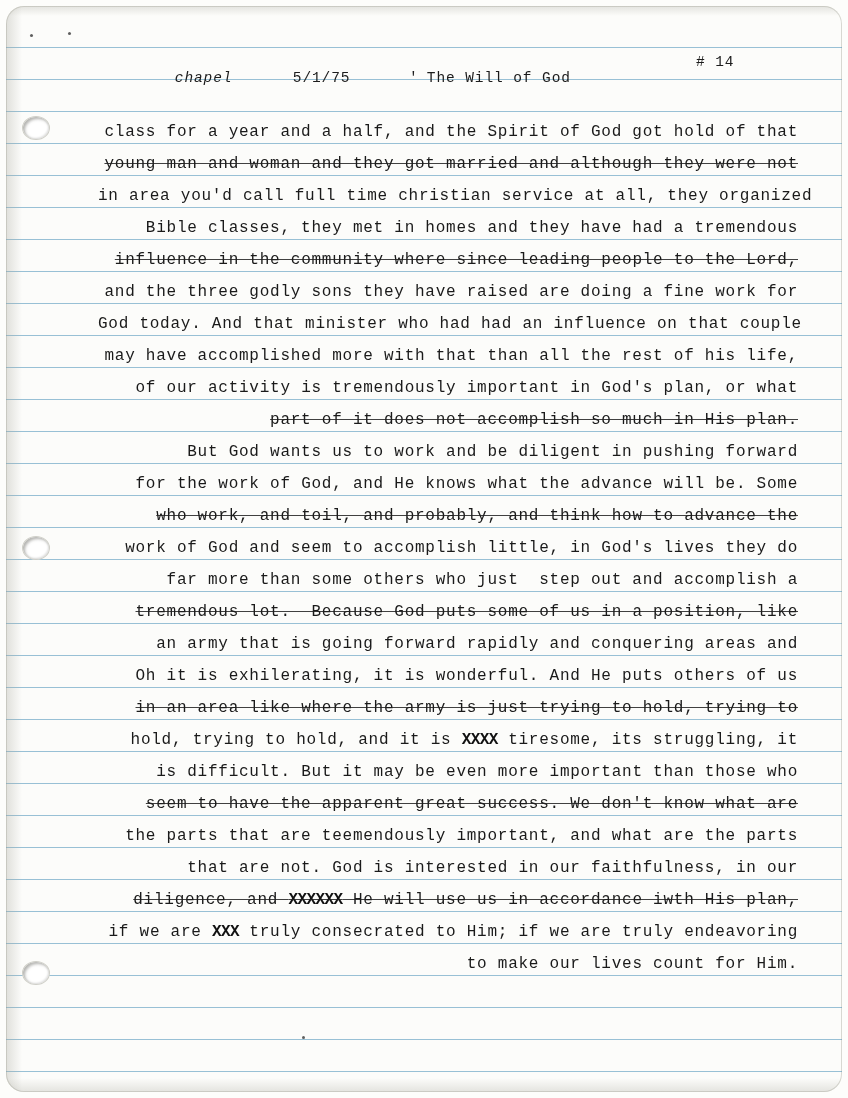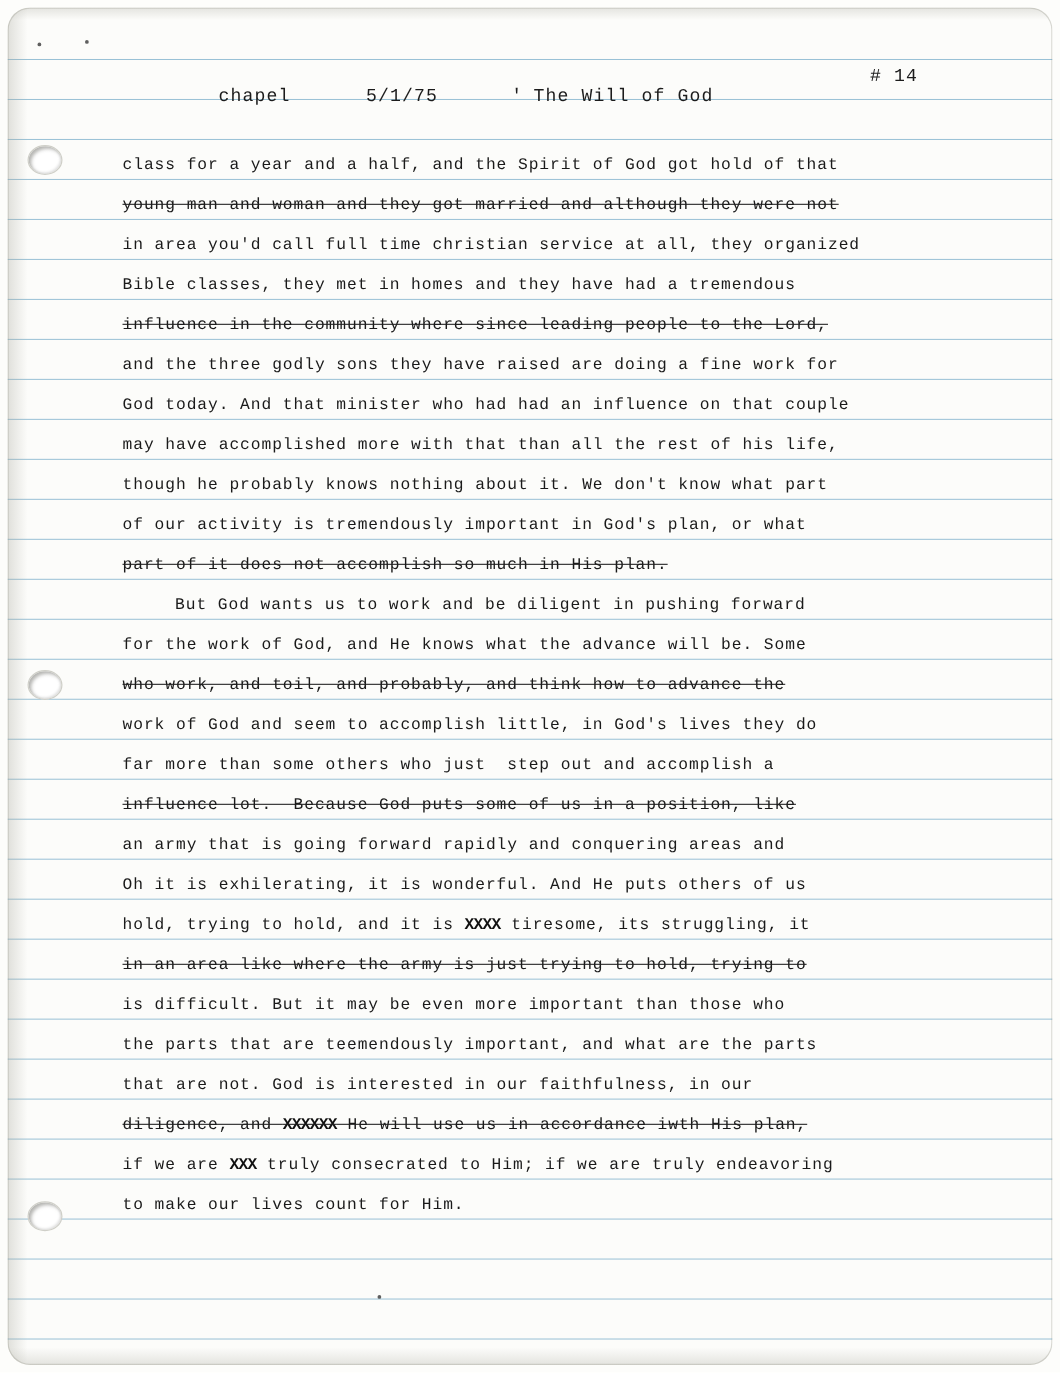--- a/index.html
+++ b/index.html
@@ -91,39 +91,40 @@
   .header-line {
     position: absolute;
     left: 92px;
     top: 48px;
     width: 700px;
     font-size: 14.5px;
     letter-spacing: 0.9px;
     color: #1c1c1c;
     white-space: pre;
   }
-  .header-line .h-chapel { display: inline-block; width: 118px; }
+  .header-line .h-chapel { display: inline-block; width: 118px; font-style: italic; }
   .header-line .h-date   { display: inline-block; width: 108px; }
   .header-line .h-dot    { display: inline-block; width: 26px; text-align: center; }
   .header-line .h-title  { display: inline-block; }
   .header-line .h-num    { position: absolute; left: 598px; top: 0; }
 
   .body-text {
     position: absolute;
     left: 92px;
     top: 110px;
     width: 700px;
   }
   .ln {
     height: 32px;
     line-height: 32px;
-    font-size: 13px;
+    font-size: 16px;
     letter-spacing: 0.75px;
     color: #1a1a1a;
     white-space: pre;
+    text-align: right;
   }
   .indent { padding-left: 42px; }
   .strike {
     text-decoration: line-through;
     text-decoration-color: rgba(30,30,30,0.85);
     text-decoration-thickness: 1px;
   }
   .xout {
     font-weight: bold;
     letter-spacing: -0.6px;
@@ -167,34 +168,34 @@
 
       <div class="body-text">
           <div class="ln">class for a year and a half, and the Spirit of God got hold of that</div>
           <div class="ln strike">young man and woman and they got married and although they were not</div>
           <div class="ln">in area you'd call full time christian service at all, they organized</div>
           <div class="ln">Bible classes, they met in homes and they have had a tremendous</div>
           <div class="ln strike">influence in the community where since leading people to the Lord,</div>
           <div class="ln">and the three godly sons they have raised are doing a fine work for</div>
           <div class="ln">God today. And that minister who had had an influence on that couple</div>
           <div class="ln">may have accomplished more with that than all the rest of his life,</div>
-          <div class="ln">though he probably knows nothing about it. We don't know what part</div>
           <div class="ln">of our activity is tremendously important in God's plan, or what</div>
           <div class="ln strike">part of it does not accomplish so much in His plan.</div>
           <div class="ln indent">But God wants us to work and be diligent in pushing forward</div>
           <div class="ln">for the work of God, and He knows what the advance will be. Some</div>
           <div class="ln strike">who work, and toil, and probably, and think how to advance the</div>
           <div class="ln">work of God and seem to accomplish little, in God's lives they do</div>
           <div class="ln">far more than some others who just  step out and accomplish a</div>
-          <div class="ln strike">influence lot.  Because God puts some of us in a position, like</div>
+          <div class="ln strike">tremendous lot.  Because God puts some of us in a position, like</div>
           <div class="ln">an army that is going forward rapidly and conquering areas and</div>
           <div class="ln">Oh it is exhilerating, it is wonderful. And He puts others of us</div>
+          <div class="ln strike">in an area like where the army is just trying to hold, trying to</div>
           <div class="ln">hold, trying to hold, and it is <span class="xout">XXXX</span> tiresome, its struggling, it</div>
-          <div class="ln strike">in an area like where the army is just trying to hold, trying to</div>
           <div class="ln">is difficult. But it may be even more important than those who</div>
+          <div class="ln strike">seem to have the apparent great success. We don't know what are</div>
           <div class="ln">the parts that are teemendously important, and what are the parts</div>
           <div class="ln">that are not. God is interested in our faithfulness, in our</div>
           <div class="ln strike">diligence, and <span class="xout">XXXXXX</span> He will use us in accordance iwth His plan,</div>
           <div class="ln">if we are <span class="xout">XXX</span> truly consecrated to Him; if we are truly endeavoring</div>
           <div class="ln">to make our lives count for Him.</div>
         </div>
 
     </div>
   </div>
 </div>

